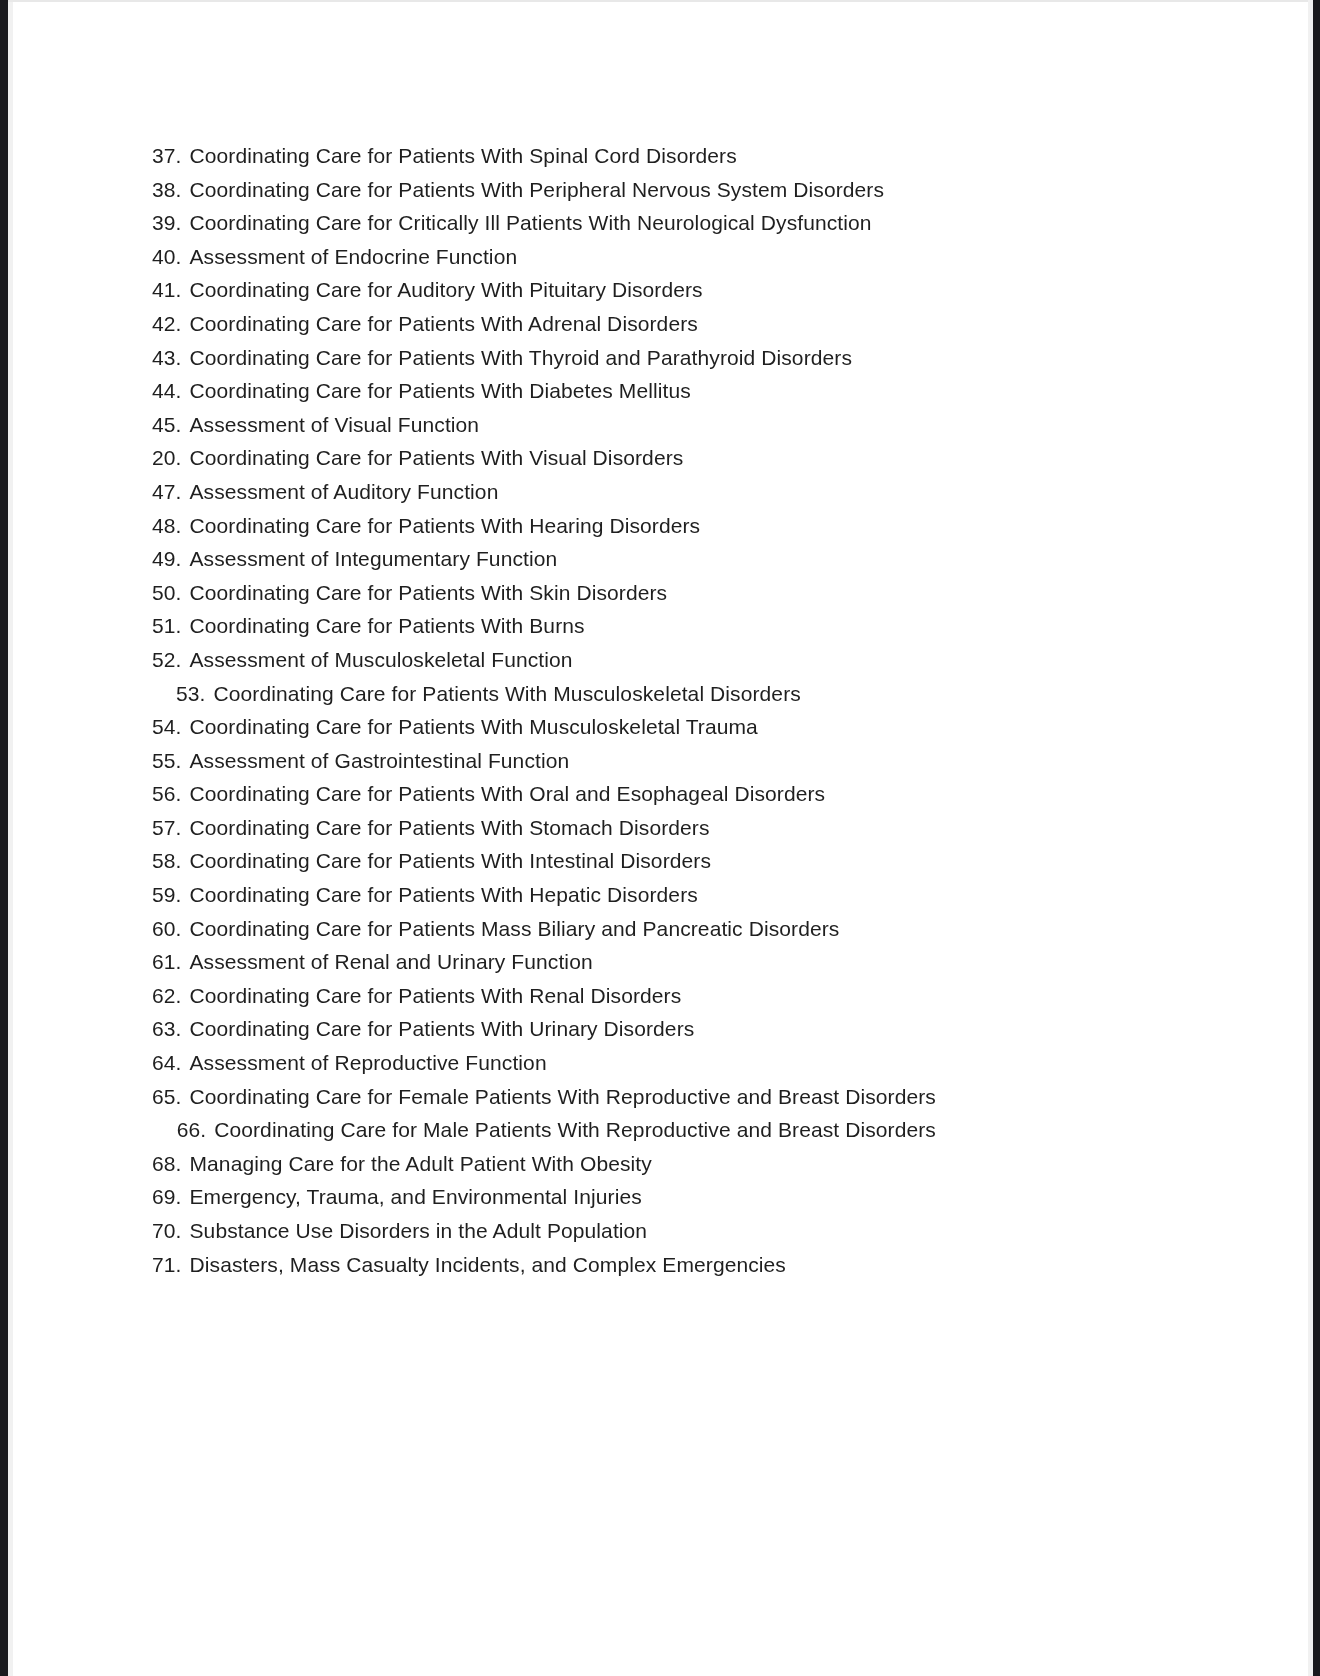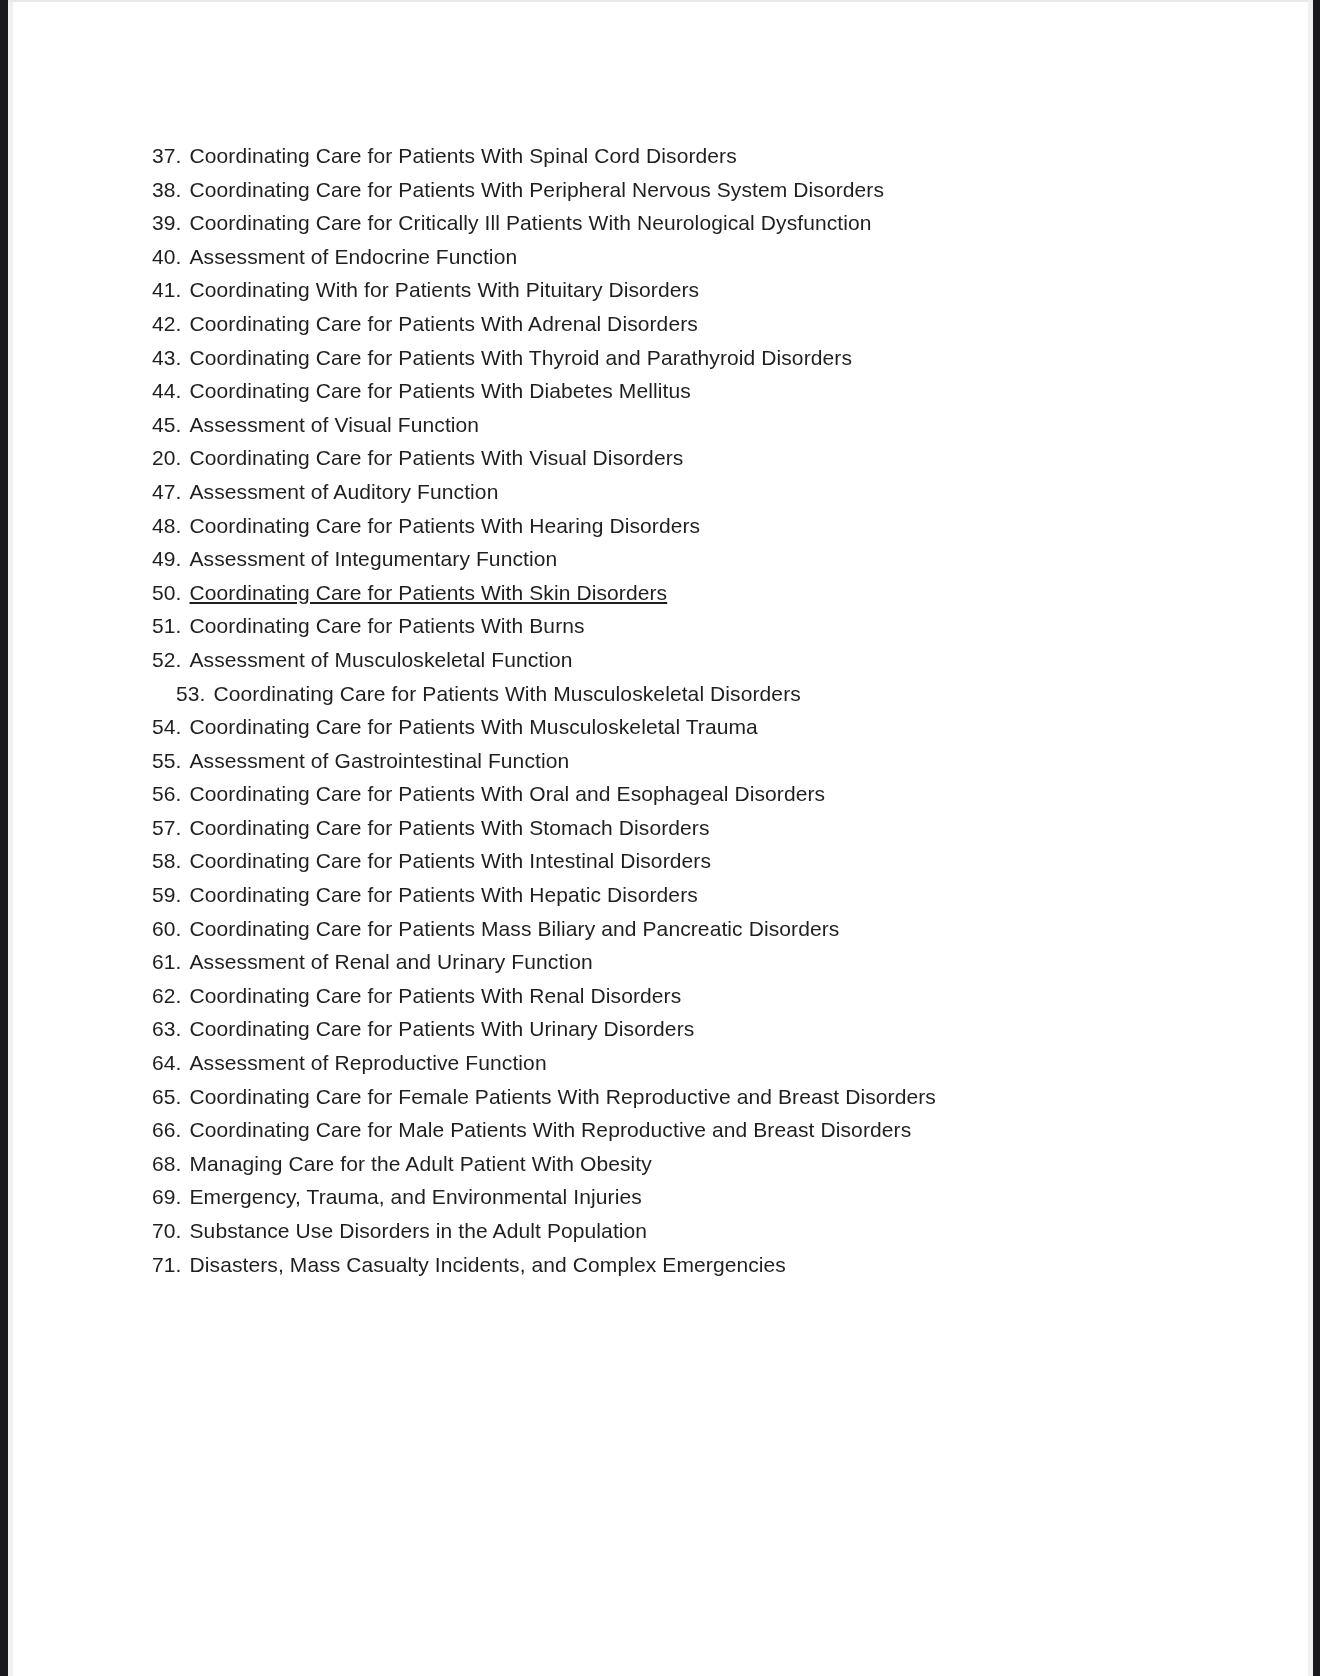--- a/index.html
+++ b/index.html
@@ -86,21 +86,21 @@
 
   <li class="toc-line" style="color: rgb(31, 31, 31);">
     <span class="num">39.</span><span class="title">Coordinating Care for Critically Ill Patients With Neurological Dysfunction</span>
   </li>
 
   <li class="toc-line" style="color: rgb(31, 31, 31);">
     <span class="num">40.</span><span class="title">Assessment of Endocrine Function</span>
   </li>
 
   <li class="toc-line" style="color: rgb(31, 31, 31);">
-    <span class="num">41.</span><span class="title">Coordinating With for Patients With Pituitary Disorders</span>
+    <span class="num">41.</span><span class="title">Coordinating Care for Auditory With Pituitary Disorders</span>
   </li>
 
   <li class="toc-line" style="color: rgb(31, 31, 31);">
     <span class="num">42.</span><span class="title">Coordinating Care for Patients With Adrenal Disorders</span>
   </li>
 
   <li class="toc-line" style="color: rgb(31, 31, 31);">
     <span class="num">43.</span><span class="title">Coordinating Care for Patients With Thyroid and Parathyroid Disorders</span>
   </li>
 
@@ -121,21 +121,21 @@
   </li>
 
   <li class="toc-line" style="color: rgb(31, 31, 31);">
     <span class="num">48.</span><span class="title">Coordinating Care for Patients With Hearing Disorders</span>
   </li>
 
   <li class="toc-line" style="color: rgb(31, 31, 31);">
     <span class="num">49.</span><span class="title">Assessment of Integumentary Function</span>
   </li>
 
-  <li class="toc-line" style="color: rgb(31, 31, 31); text-decoration: underline;">
+  <li class="toc-line" style="color: rgb(31, 31, 31);">
     <span class="num">50.</span><span class="title">Coordinating Care for Patients With Skin Disorders</span>
   </li>
 
   <li class="toc-line" style="color: rgb(31, 31, 31);">
     <span class="num">51.</span><span class="title">Coordinating Care for Patients With Burns</span>
   </li>
 
   <li class="toc-line" style="color: rgb(31, 31, 31);">
     <span class="num">52.</span><span class="title">Assessment of Musculoskeletal Function</span>
   </li>
@@ -185,21 +185,21 @@
   </li>
 
   <li class="toc-line" style="color: rgb(31, 31, 31);">
     <span class="num">64.</span><span class="title">Assessment of Reproductive Function</span>
   </li>
 
   <li class="toc-line" style="color: rgb(31, 31, 31);">
     <span class="num">65.</span><span class="title">Coordinating Care for Female Patients With Reproductive and Breast Disorders</span>
   </li>
 
-  <li class="toc-line" style="color: rgb(31, 31, 31);">
+  <li class="toc-line" style="color: rgb(31, 31, 31); text-align: right;">
     <span class="num">66.</span><span class="title">Coordinating Care for Male Patients With Reproductive and Breast Disorders</span>
   </li>
 
 
   <li class="toc-line" style="color: rgb(31, 31, 31);">
     <span class="num">68.</span><span class="title">Managing Care for the Adult Patient With Obesity</span>
   </li>
 
   <li class="toc-line" style="color: rgb(31, 31, 31);">
     <span class="num">69.</span><span class="title">Emergency, Trauma, and Environmental Injuries</span>

